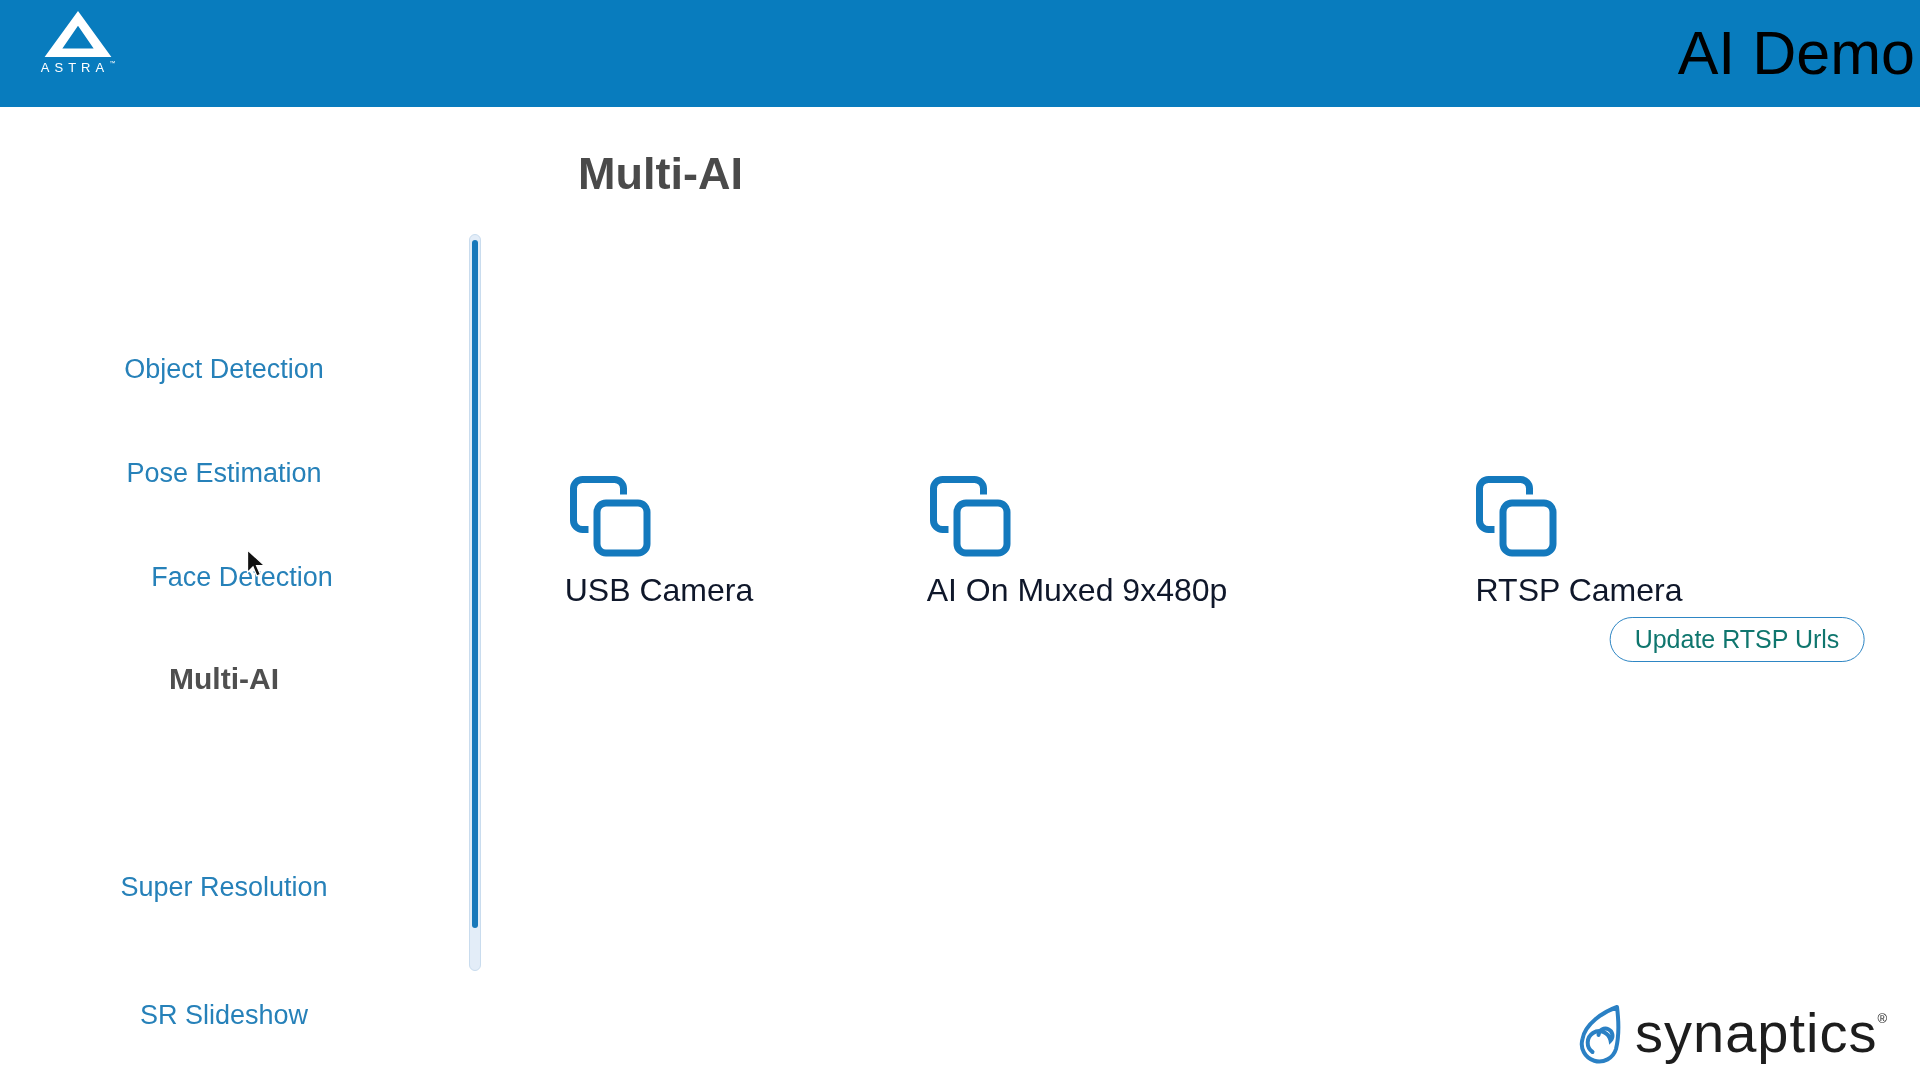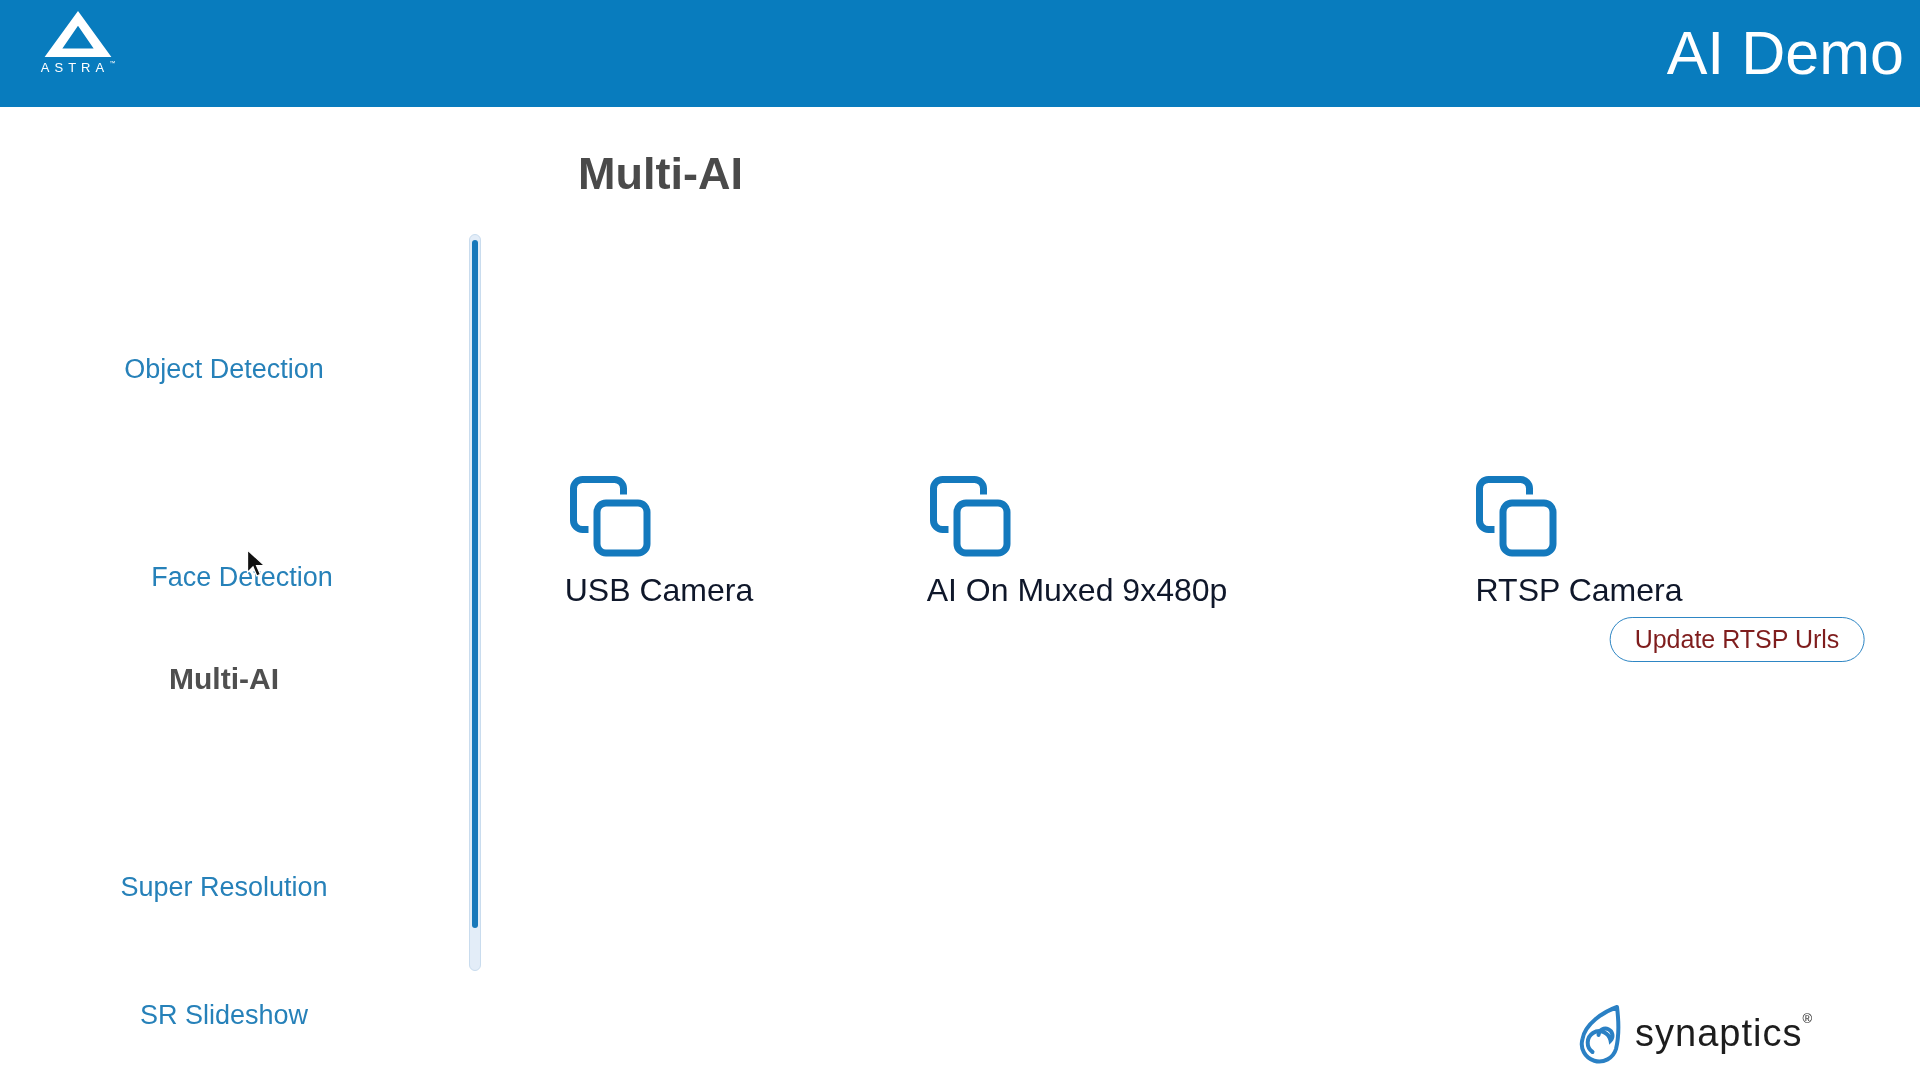--- a/index.html
+++ b/index.html
@@ -7,22 +7,22 @@
               font-family:"Liberation Sans", sans-serif; }
 
   
   .header { position:absolute; left:0; top:0; width:1920px; height:107px;
             background:#087cbe; }
   .brand { position:absolute; left:18px; top:10px; width:120px; height:90px; }
   .brand svg { display:block; margin:0 auto; }
   .brand-text { color:#ffffff; font-size:13px; letter-spacing:5px; text-align:center;
                 margin-top:2px; white-space:nowrap; }
   .brand-tm { font-size:6px; letter-spacing:0; vertical-align:top; }
-  .app-title { position:absolute; right:16px; top:0; height:107px; line-height:107px;
-               color:#ffffff; font-size:61px; }
+  .app-title { position:absolute; right:5px; top:0; height:107px; line-height:107px;
+               color:#000000; font-size:61px; }
 
   
   .sidebar { position:absolute; left:0; top:107px; width:480px; height:973px; }
   .sidebar-item { position:absolute; left:0; width:448px; text-align:center;
                   font-size:27px; line-height:34px; color:#2681b9; cursor:pointer;
                   white-space:nowrap; }
   .sidebar-item.active { color:#4f4f4f; font-weight:bold; font-size:30px; line-height:36px; }
   .si-0 { top:245px; } .si-1 { top:349px; } .si-2 { top:453px;padding-left:36px; }
   .si-3 { top:554px; } .si-4 { top:659px; } .si-5 { top:763px; }
   .si-6 { top:867px;margin-top:24px; } .si-7 { top:968px; }
@@ -37,27 +37,27 @@
   .page-title { position:absolute; left:578px; top:148px; font-size:45px;
                 font-weight:bold; color:#4a4a4a; }
   .cam-icon { position:absolute; top:476px; width:84px; height:84px; cursor:pointer; }
   .ci-0 { left:570px; } .ci-1 { left:930px; } .ci-2 { left:1476px; }
   .cam-label { position:absolute; top:572px; transform:translateX(-50%); font-size:32px;
                color:#0f172a; white-space:nowrap; cursor:pointer; }
   .cl-0 { left:659px; } .cl-1 { left:1077px; } .cl-2 { left:1579px; }
 
   .rtsp-btn { position:absolute; left:1737px; top:617px; transform:translateX(-50%);
               height:45px; padding:0 24px; background:#ffffff; border:1.5px solid #2e86c4;
-              border-radius:23px; font-size:25px; color:#7f1d1d; white-space:nowrap;
+              border-radius:23px; font-size:25px; color:#0f766e; white-space:nowrap;
               font-family:"Liberation Sans", sans-serif; cursor:pointer; }
 
   
   .footer-logo { position:absolute; left:1577px; top:1003px; height:64px;
                  display:flex; align-items:flex-start; }
-  .footer-word { font-size:38px; line-height:60px; letter-spacing:1px; color:#1d1d1d;
+  .footer-word { font-size:56px; line-height:60px; letter-spacing:1px; color:#1d1d1d;
                  margin-left:6px; }
   .footer-reg { font-size:13px; color:#1d1d1d; margin-top:8px; }
 
   
   .cursor { position:absolute; left:246px; top:549px; }
 </style>
 </head>
 <body>
 
 <div class="header">
@@ -65,20 +65,21 @@
     <svg width="70" height="48" viewBox="0 0 66 46">
       <path d="M33 1 L65 45 L1 45 Z M33 15 L48 37 L18 37 Z" fill="#ffffff" fill-rule="evenodd"></path>
     </svg>
     <div class="brand-text"><span>ASTRA</span><span class="brand-tm">™</span></div>
   </div>
   <div class="app-title">AI Demo</div>
 </div>
 
 <div class="sidebar">
   <div class="sidebar-item si-0">Object Detection</div>
+  <div class="sidebar-item si-1">Pose Estimation</div>
   <div class="sidebar-item si-2">Face Detection</div>
   <div class="sidebar-item si-3 active">Multi-AI</div>
   <div class="sidebar-item si-5">Super Resolution</div>
   <div class="sidebar-item si-6">SR Slideshow</div>
   <div class="sidebar-item si-7">Face Recognition</div>
 
 </div>
 
 <div class="scroll-track">
   <div class="scroll-thumb"></div>

